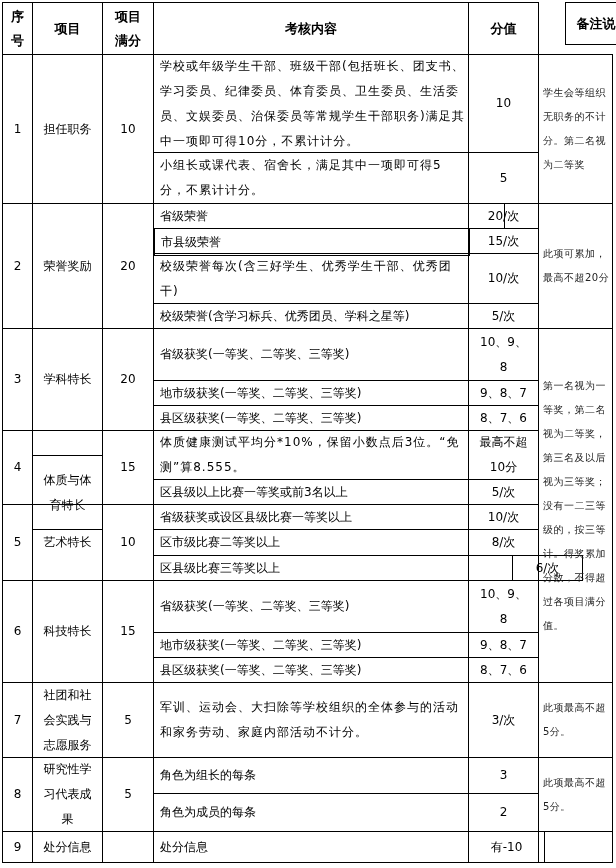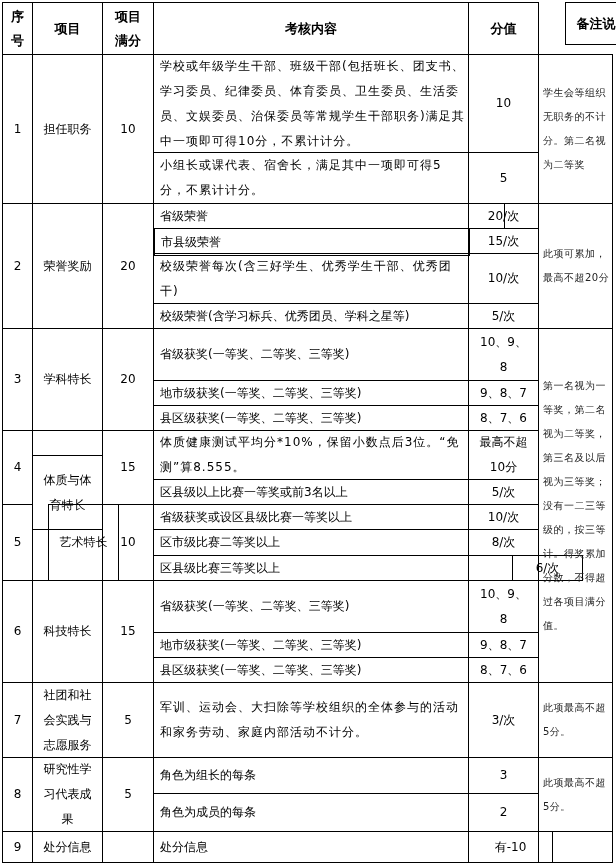--- a/index.html
+++ b/index.html
@@ -145,21 +145,21 @@
 <div class="c lft" style="left:153px;top:479px;width:316px;height:26px;">
     <span>区县级以上比赛一等奖或前3名以上</span>
   </div>
 <div class="c ctr" style="left:468px;top:479px;width:71px;height:26px;">
     <span>5/次</span>
   </div>
 
 <div class="c ctr" style="left:2px;top:504px;width:31px;height:77px;">
     <span>5</span>
   </div>
-<div class="c ctr" style="left:32px;top:504px;width:71px;height:77px;margin-left:16px;">
+<div class="c ctr" style="left:32px;top:504px;width:71px;height:77px;">
     <span>艺术特长</span>
   </div>
 <div class="c ctr" style="left:102px;top:504px;width:52px;height:77px;">
     <span>10</span>
   </div>
 <div class="c lft" style="left:153px;top:504px;width:316px;height:26px;">
     <span>省级获奖或设区县级比赛一等奖以上</span>
   </div>
 <div class="c ctr" style="left:468px;top:504px;width:71px;height:26px;">
     <span>10/次</span>
@@ -258,18 +258,18 @@
   </div>
 <div class="c ctr" style="left:32px;top:831px;width:71px;height:32px;">
     <span>处分信息</span>
   </div>
 <div class="c ctr" style="left:102px;top:831px;width:52px;height:32px;">
     <span></span>
   </div>
 <div class="c lft" style="left:153px;top:831px;width:316px;height:32px;">
     <span>处分信息</span>
   </div>
-<div class="c ctr" style="left:468px;top:831px;width:85px;height:32px;">
+<div class="c ctr" style="left:468px;top:831px;width:77px;height:32px;">
     <span>有-10</span>
   </div>
 <div class="c note" style="left:538px;top:831px;width:75px;height:32px;">
     <span></span>
   </div>
 
 </body></html>

